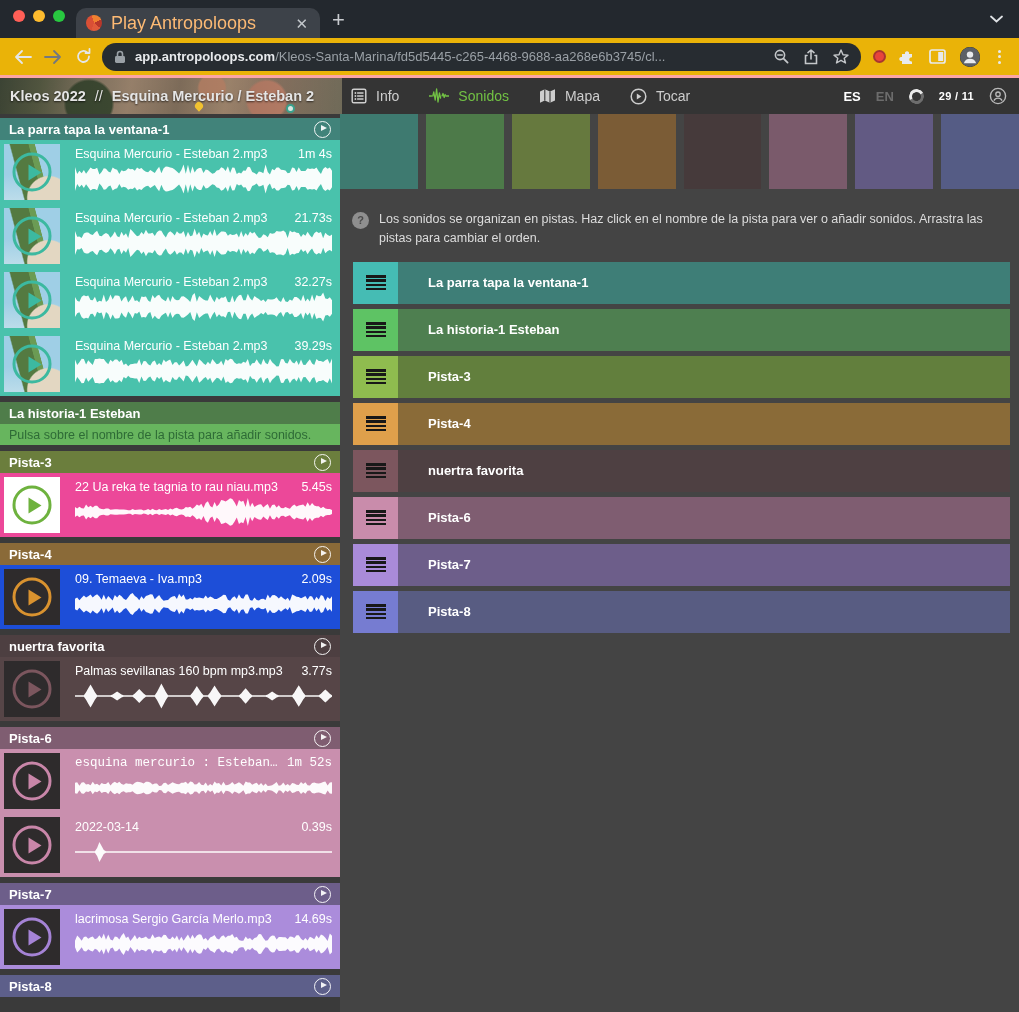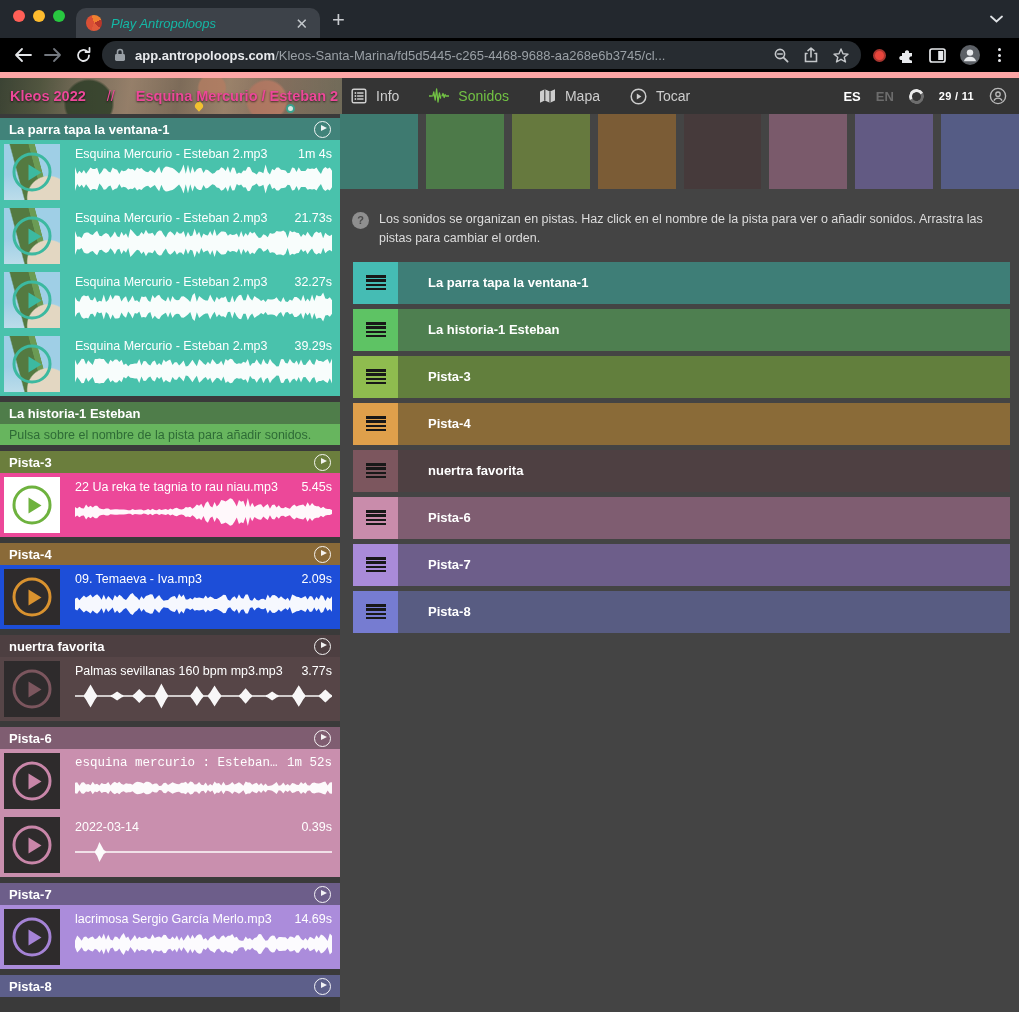--- a/index.html
+++ b/index.html
@@ -7,27 +7,27 @@
     font-family:"Liberation Sans", sans-serif; background:#444; }
 
   
   .tabstrip { position:relative; height:38px; background:#23282e; }
   .lights { position:absolute; top:10px; left:13px; display:flex; gap:8px; }
   .light { width:12px; height:12px; border-radius:50%; }
   .tab { position:absolute; left:76px; top:8px; width:244px; height:30px; background:#3d4249;
     border-radius:10px 10px 0 0; display:flex; align-items:center; padding:0 10px; gap:9px; }
   .favicon { width:16px; height:16px; border-radius:50%; flex:none;
     background:conic-gradient(from 200deg,#d94f35 0 40%,#f08030 40% 62%,#b8372a 62% 80%,#e05a3a 80% 100%); }
-  .tab-title { color:#14b8a6; font-size:13px; flex:1; white-space:nowrap; overflow:hidden;font-style:italic; }
+  .tab-title { color:#fdba74; font-size:18px; flex:1; white-space:nowrap; overflow:hidden; }
   .tab-close { color:#c3c7cb; font-size:15px; line-height:1; padding:0 2px; }
   .newtab { position:absolute; left:332px; top:7px; color:#c8cbcf; font-size:22px; font-weight:400; }
   .tab-chevron { position:absolute; right:16px; top:15px; }
 
-  .toolbar { height:40px; background:#000000; display:flex; align-items:center; padding:0 8px;
-    border-bottom:6px solid #fca5a5; }
+  .toolbar { height:40px; background:#eab308; display:flex; align-items:center; padding:0 8px;
+    border-bottom:3px solid #fca5a5; }
   .navbtn { width:30px; height:30px; display:flex; align-items:center; justify-content:center;
     color:#e4e6e9; font-size:17px; flex:none; }
   .navbtn.dim { color:#73787f; }
   .omnibox { flex:1; height:28px; background:#272c31; border-radius:14px; display:flex;
     align-items:center; padding:0 12px; margin:0 8px 0 4px; min-width:0; }
   .url { font-size:13px; color:#9aa0a6; white-space:nowrap; overflow:hidden; flex:1; margin-left:9px; }
   .url .host { color:#e8eaed; font-weight:700; }
   .omni-right { display:flex; align-items:center; gap:15px; margin-left:10px; color:#c4c7ca; }
   .ext-cluster { display:flex; align-items:center; gap:13px; padding:0 6px 0 4px; }
   .rec-dot { width:13px; height:13px; border-radius:50%; background:#e8453c; border:2.5px solid #a93630; }
@@ -40,22 +40,22 @@
     background:
       linear-gradient(90deg, rgba(0,0,0,.30), rgba(0,0,0,.12) 55%, rgba(0,0,0,0)),
       radial-gradient(circle at 62% 28%, #c08a6d 0 6%, rgba(0,0,0,0) 7%),
       radial-gradient(circle at 78% 62%, #b97f68 0 7%, rgba(0,0,0,0) 8%),
       radial-gradient(circle at 26% 72%, #49583c 0 9%, rgba(0,0,0,0) 10%),
       linear-gradient(100deg,#55604a 0%,#6e7355 12%,#9c8d75 25%,#b59a80 38%,#8f7b66 52%,#a98e74 66%,#8a7462 80%,#6f6a58 100%); }
   .photo .pin { position:absolute; left:195px; top:24px; width:8px; height:8px; border-radius:50% 50% 50% 0;
     background:#f2c230; transform:rotate(-45deg); }
   .photo .dot { position:absolute; left:286px; top:26px; width:9px; height:9px; border-radius:50%;
     border:2px solid #3aa08c; background:#d9e6e2; }
-  .htitle { position:relative; width:342px; flex:none; display:flex; align-items:center; gap:21px;
-    padding-left:10px; color:#ec4899; font-size:14.5px; font-weight:700;
+  .htitle { position:relative; width:342px; flex:none; display:flex; align-items:center; gap:9px;
+    padding-left:10px; color:#e5e5e5; font-size:14.5px; font-weight:700;
     text-shadow:0 1px 2px rgba(0,0,0,.65); white-space:nowrap; }
   .hnav { display:flex; align-items:center; gap:30px; margin-left:9px; }
   .hnav-item { display:flex; align-items:center; gap:9px; color:#cdcdcd; font-size:14px; }
   .hnav-item.active { color:var(--accent,#72c244); }
   .hright { margin-left:auto; display:flex; align-items:center; gap:15px; padding-right:12px; }
   .lang { font-size:13px; font-weight:700; color:#fff; }
   .lang.off { color:#6c6c6c; }
   .loader { width:15px; height:15px; border-radius:50%; border:3px solid #6d6d6d;
     border-top-color:#e9e9e9; border-left-color:#e9e9e9; transform:rotate(18deg); }
   .counter { color:#fff; font-size:11px; font-weight:700; letter-spacing:.3px; }

